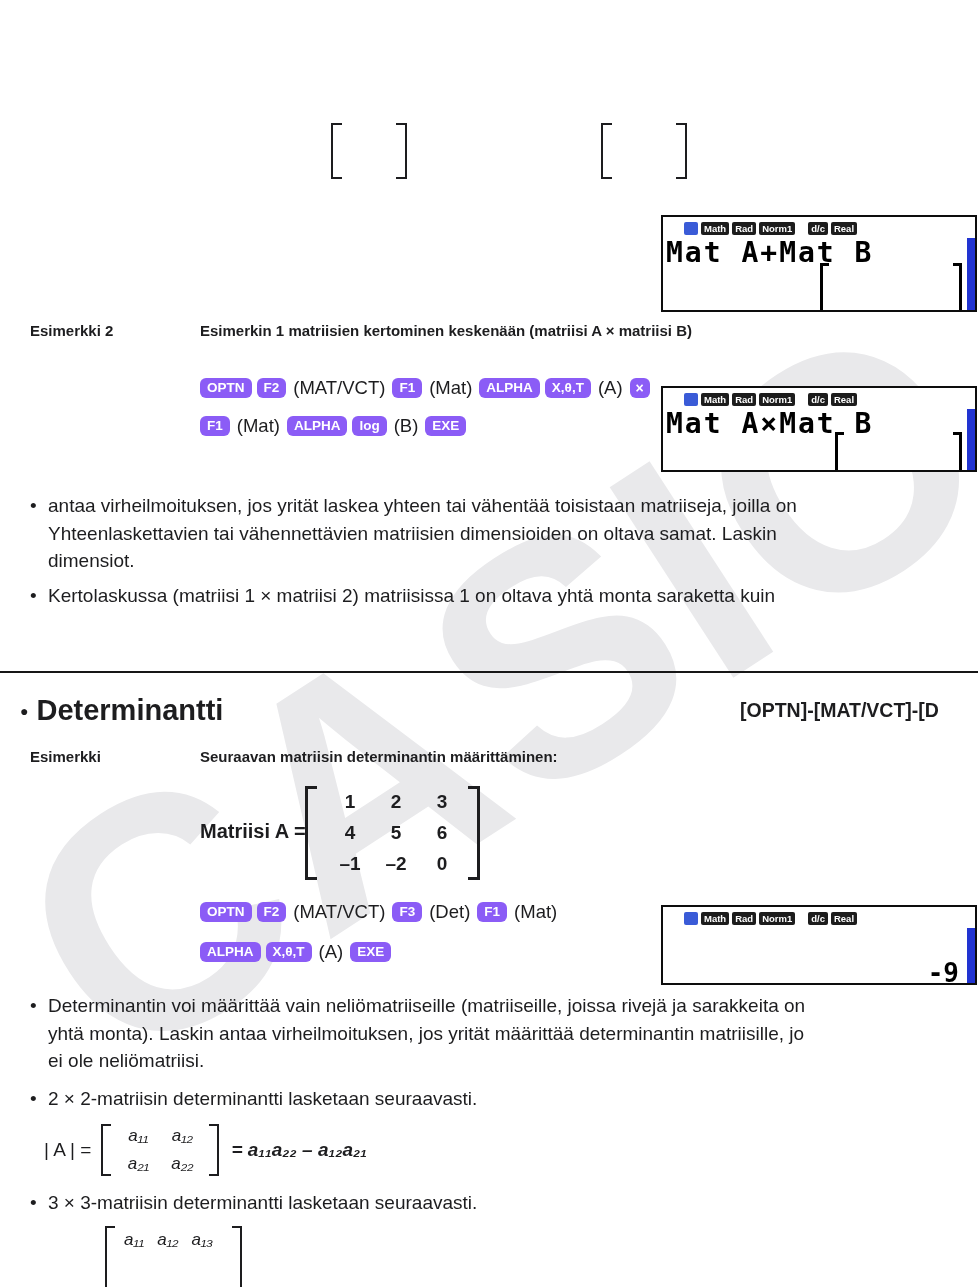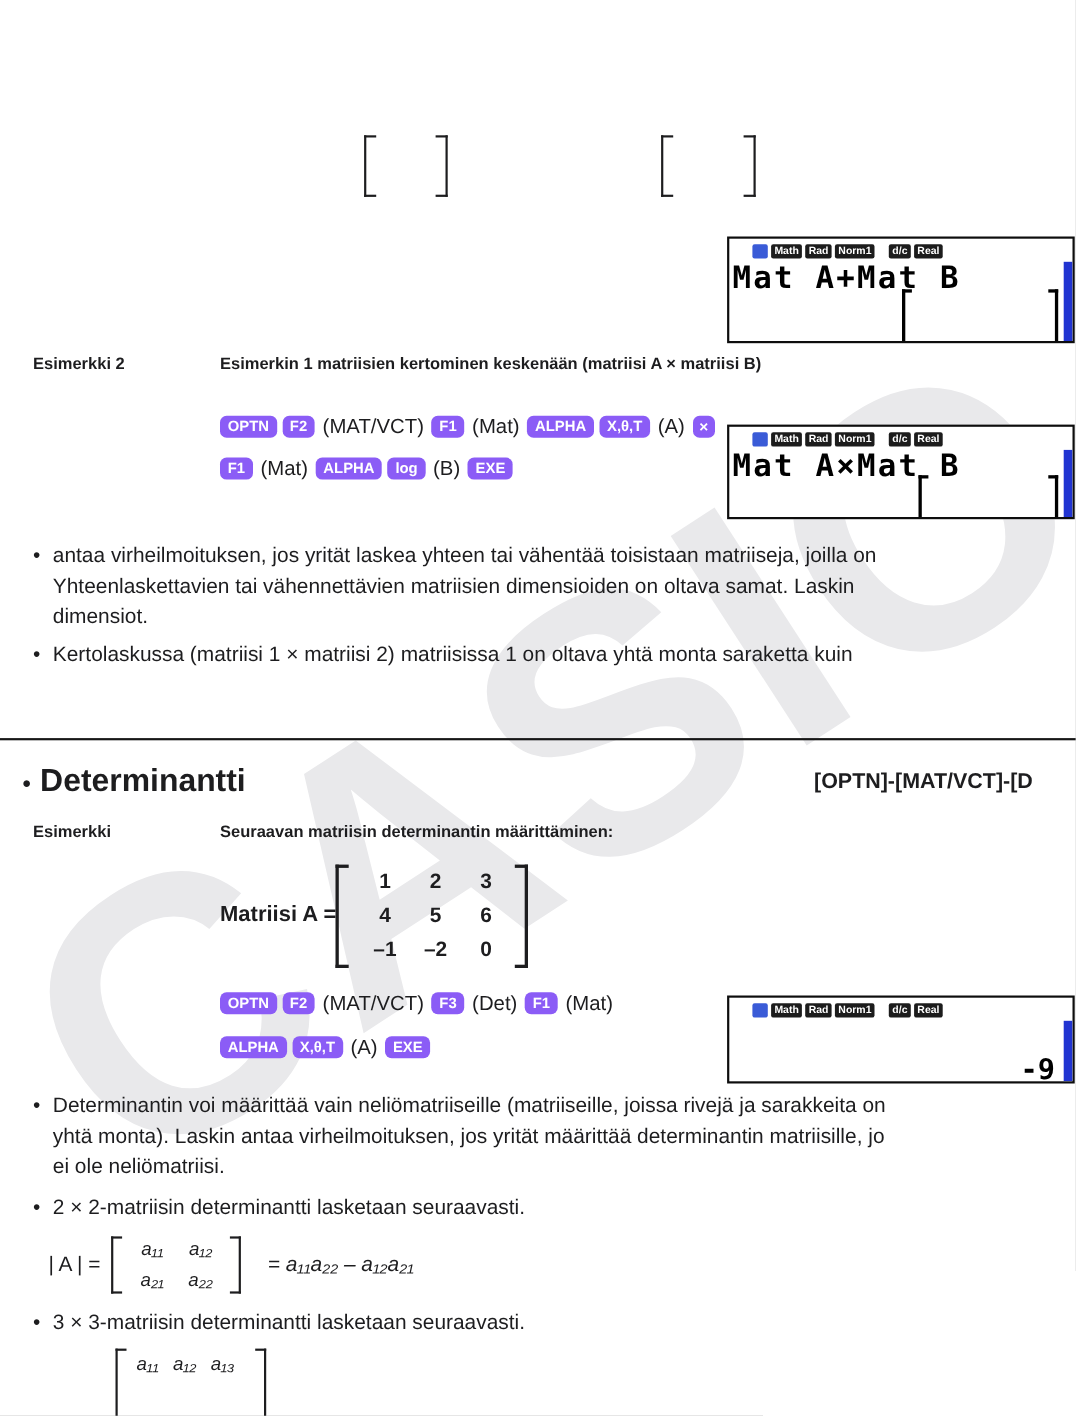--- a/index.html
+++ b/index.html
@@ -76,21 +76,21 @@
   .matgrid {
     display: grid; grid-template-columns: repeat(3, 46px); row-gap: 6px;
     font-weight: bold; font-size: 19px; line-height: 25px; text-align: center;
   }
   .fgrid {
     display: grid; grid-template-columns: repeat(2, 44px); row-gap: 8px;
     font-style: italic; font-size: 17px; text-align: center; padding: 0 4px; margin: 0 1px;
   }
   .f3row { display: flex; gap: 13px; font-style: italic; font-size: 17px; }
   .flhs { font-size: 19px; margin-right: 10px; }
-  .frhs { font-size: 19px; font-style: italic; margin-left: 24px; white-space: nowrap; }
+  .frhs { font-size: 19px; font-style: italic; margin-left: 12px; white-space: nowrap; font-weight: bold; }
 </style>
 </head>
 <body>
 
 <div class="page">
 
   <div class="wm">CASIO</div>
 
   <div class="abs br2-l" style="left:331px;top:123px;height:56px;"></div>
   <div class="abs br2-r" style="left:396px;top:123px;height:56px;"></div>

